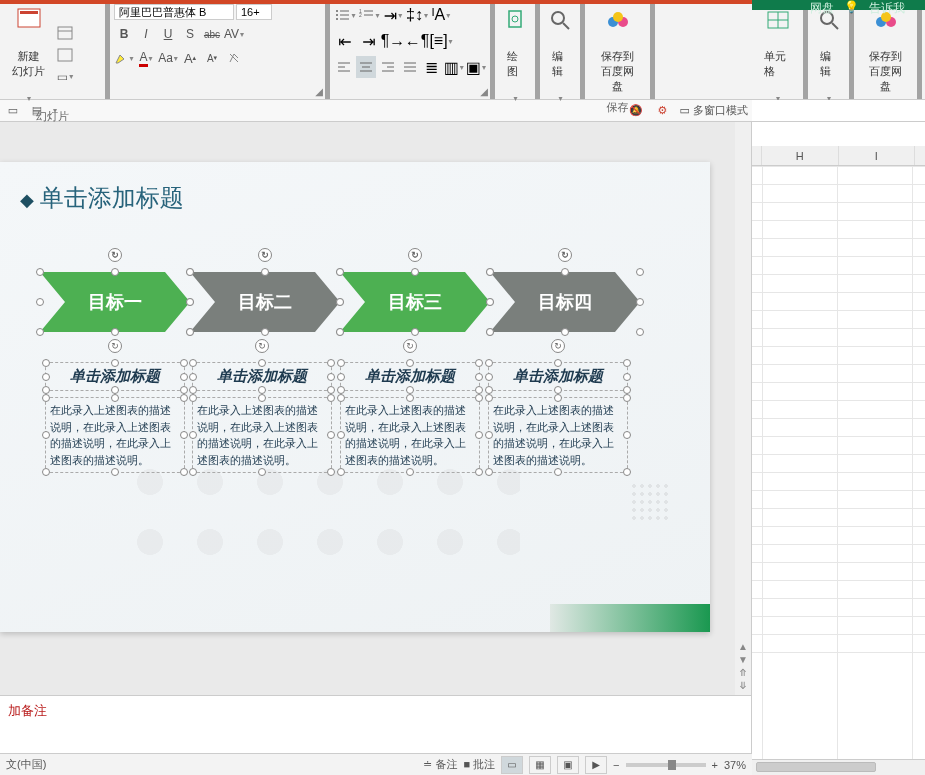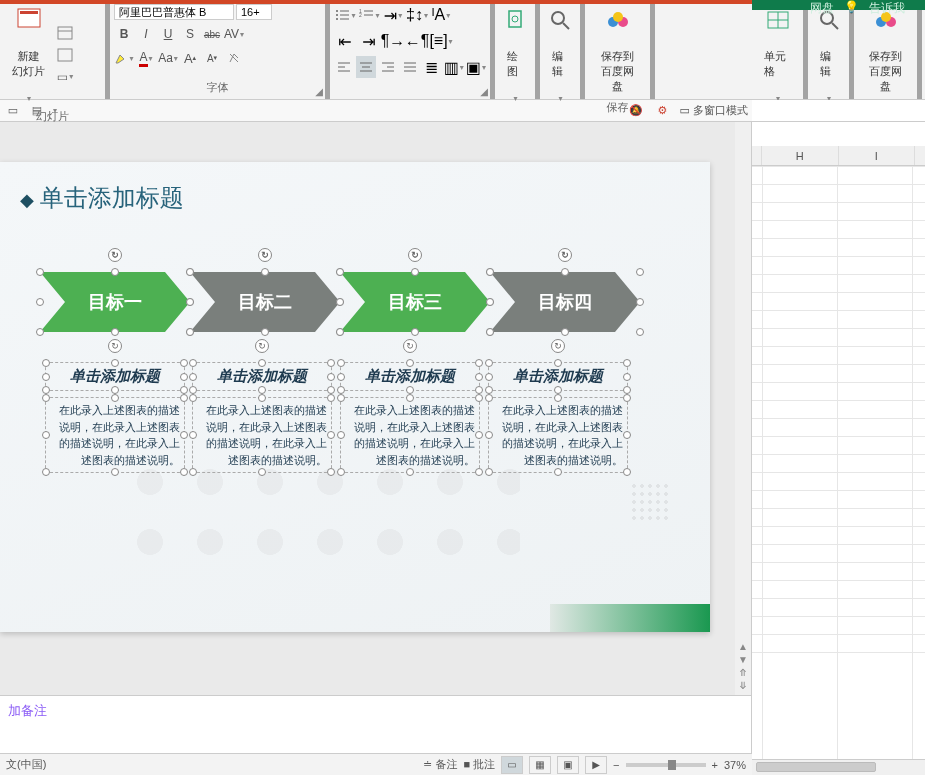--- a/index.html
+++ b/index.html
@@ -56,34 +56,34 @@
 .h-bl { bottom: -4px; left: -4px; } .h-br { bottom: -4px; right: -4px; }
 .h-tm { top: -4px; left: 50%; margin-left: -4px; }
 .h-bm { bottom: -4px; left: 50%; margin-left: -4px; }
 .h-ml { left: -4px; top: 50%; margin-top: -4px; }
 .h-mr { right: -4px; top: 50%; margin-top: -4px; }
 .rot { position: absolute; top: -24px; left: 50%; margin-left: -7px; width: 14px; height: 14px; border: 1px solid #888; border-radius: 50%; background: #fff; font-size: 9px; display: flex; align-items: center; justify-content: center; color: #666; }
 
 .text-col { position: absolute; top: 200px; width: 140px; }
 .text-box { border: 1px dashed #aaa; padding: 4px; position: relative; margin-bottom: 6px; }
 .tb-title { font-size: 15px; font-weight: bold; color: #1e3a4f; text-align: center; font-style: italic; font-family: Liberation Mono, monospace; }
-.tb-body { font-size: 11px; color: #1e3a4f; text-align: right; line-height: 1.5; }
+.tb-body { font-size: 11px; color: #1e3a4f; text-align: left; line-height: 1.5; }
 
 .col1 { left: 45px; } .col2 { left: 192px; } .col3 { left: 340px; } .col4 { left: 488px; }
 
 .slide-corner { position: absolute; right: 0; bottom: 0; width: 160px; height: 28px; background: linear-gradient(90deg, #e0e8e4, #1a9850); }
 
 .dots-bg { position: absolute; bottom: 60px; left: 120px; width: 400px; height: 120px; opacity: .08; background: radial-gradient(circle, #888 30%, transparent 31%); background-size: 60px 60px; }
 .dots-small { position: absolute; right: 40px; bottom: 110px; width: 40px; height: 40px; opacity: .15; background: radial-gradient(circle,#888 30%,transparent 31%); background-size: 8px 8px; }
 
 .vscroll { position: absolute; right: 0; top: 0; bottom: 0; width: 16px; background: #f0f0f0; display: flex; flex-direction: column; align-items: center; justify-content: flex-end; gap: 2px; padding-bottom: 4px; }
 .vscroll .arr { font-size: 10px; color: #888; cursor: pointer; }
 
 
-.notes { height: 80px; border-top: 1px solid #ccc; background: #fff; padding: 6px 8px; font-size: 13px; color: #8b5cf6; }
+.notes { height: 80px; border-top: 1px solid #ccc; background: #fff; padding: 6px 8px; font-size: 13px; color: #b91c1c; }
 
 
 .status { height: 22px; border-top: 1px solid #ccc; display: flex; align-items: center; font-size: 11px; color: #555; padding: 0 6px; gap: 10px; background: #f3f3f3; position: absolute; bottom: 0; left: 0; width: 752px; }
 .status .right { margin-left: auto; display: flex; gap: 6px; align-items: center; }
 .view-btn { width: 22px; height: 18px; border: 1px solid #ccc; display: inline-flex; align-items: center; justify-content: center; cursor: pointer; font-size: 10px; }
 .zoom-track { width: 80px; height: 4px; background: #ccc; position: relative; }
 .zoom-thumb { position: absolute; left: 42px; top: -3px; width: 8px; height: 10px; background: #888; }
 
 
 .excel-headers { display: flex; height: 20px; border-bottom: 1px solid #ccc; background: #f0f0f0; font-size: 11px; }
@@ -174,21 +174,20 @@
         <span class="small-btn">Aa<span class="drop-caret">▾</span></span>
         <span class="small-btn" style="font-size:13px">A<sup style="font-size:7px">▴</sup></span>
         <span class="small-btn" style="font-size:10px">A<sup style="font-size:7px">▾</sup></span>
         <span class="small-btn">
             <svg width="14" height="14">
               <path d="M3 3 L11 11 M3 11 L7 3 L11 7" stroke="#888" fill="none"></path>
             </svg>
           </span>
       </div>
     </div>
-    <div class="ribbon-group-label">字体</div>
     <span class="collapse-corner">◢</span>
   </div>
 
   <div class="ribbon-group" style="width:165px">
     <div style="display:flex;flex-direction:column;gap:2px;padding-top:2px">
       <div class="font-row">
         <span class="para-btn">
             <svg width="16" height="14">
               <circle cx="3" cy="3" r="1" fill="#666"></circle>
               <line x1="6" y1="3" x2="15" y2="3" stroke="#666"></line>

